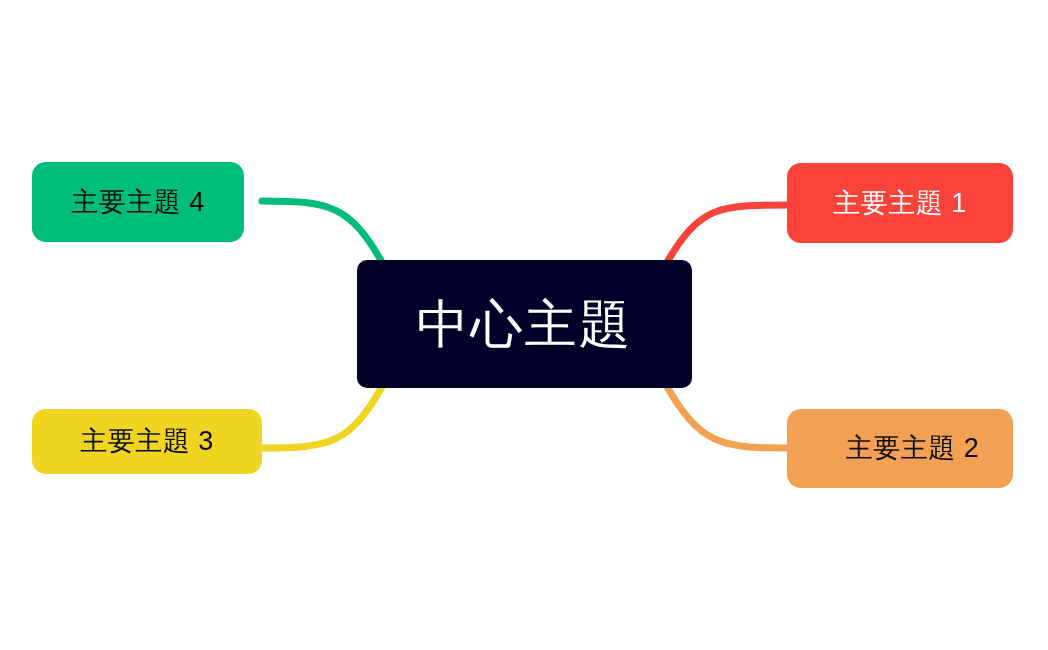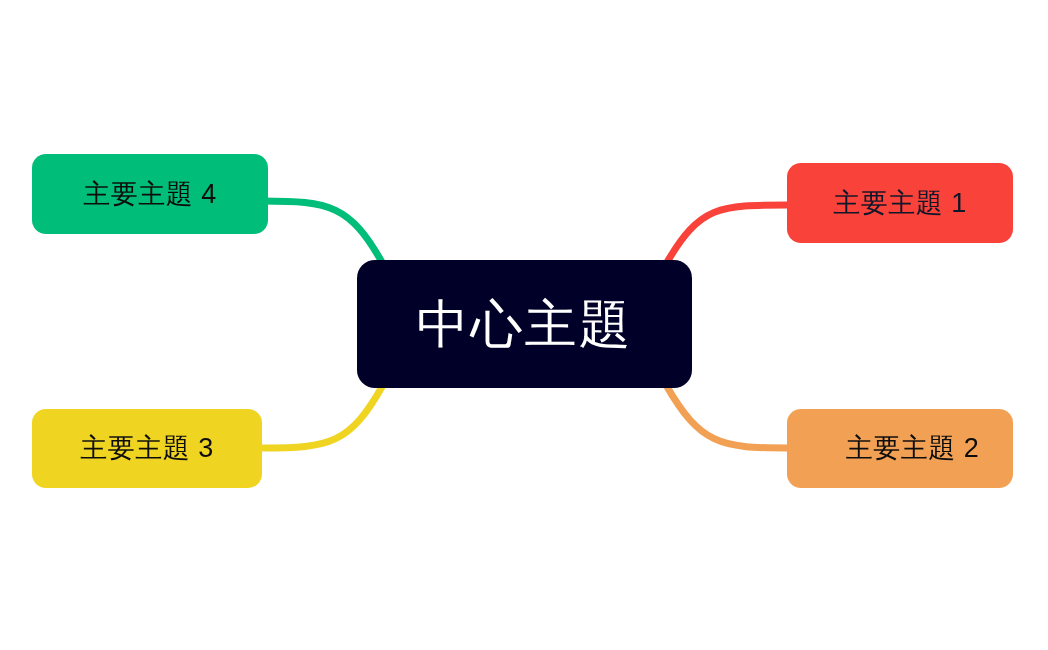--- a/index.html
+++ b/index.html
@@ -42,40 +42,40 @@
     display: block;
     line-height: 1;
   }
   
   #node-center {
     left: 357px;
     top: 260px;
     width: 335px;
     height: 128px;
     background: #010028;
-    border-radius: 18px;
+    border-radius: 10px;
     z-index: 3;
   }
   #node-center .node-label {
     color: #ffffff;
     font-size: 52px;
     font-weight: 400;
     letter-spacing: 2px;
   }
   
   #node-topic-1 {
     left: 787px;
     top: 163px;
     width: 226px;
     height: 80px;
     background: #f9423a;
     z-index: 3;
   }
   #node-topic-1 .node-label {
-    color: #0f172a;
+    color: #ffffff;
     font-size: 27px;
   }
   
   #node-topic-2 {
     left: 787px;
     top: 409px;
     width: 226px;
     height: 79px;
     background: #f2a154;
     z-index: 3;
@@ -83,33 +83,33 @@
   }
   #node-topic-2 .node-label {
     color: #0d0d0d;
     font-size: 27px;
   }
   
   #node-topic-3 {
     left: 32px;
     top: 409px;
     width: 230px;
-    height: 79px;
+    height: 65px;
     background: #f0d422;
     z-index: 3;
   }
   #node-topic-3 .node-label {
     color: #0d0d0d;
     font-size: 27px;
   }
   
   #node-topic-4 {
     left: 32px;
-    top: 154px;
-    width: 236px;
+    top: 162px;
+    width: 212px;
     height: 80px;
     background: #00bd79;
     z-index: 3;
   }
   #node-topic-4 .node-label {
     color: #0d0d0d;
     font-size: 27px;
   }
 </style>
 </head>

